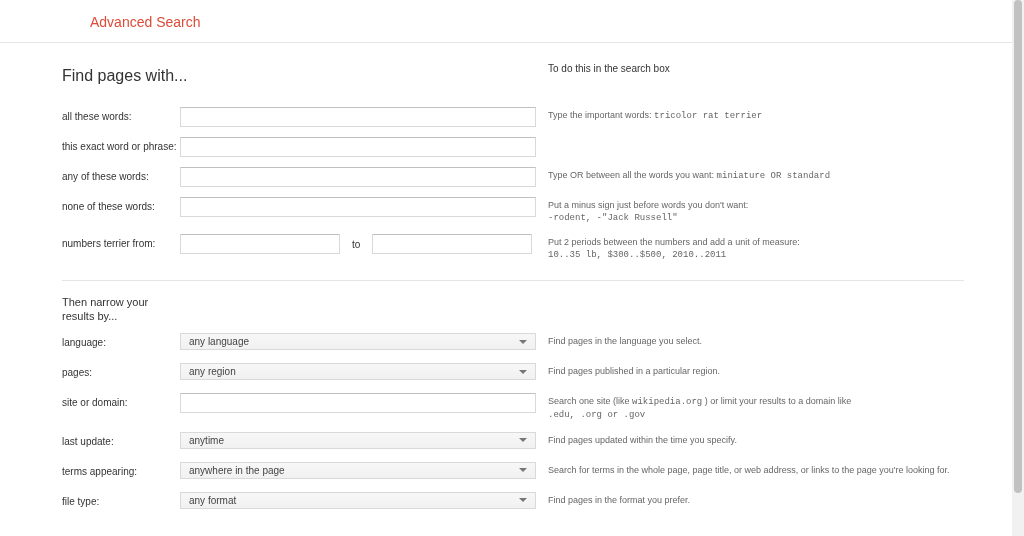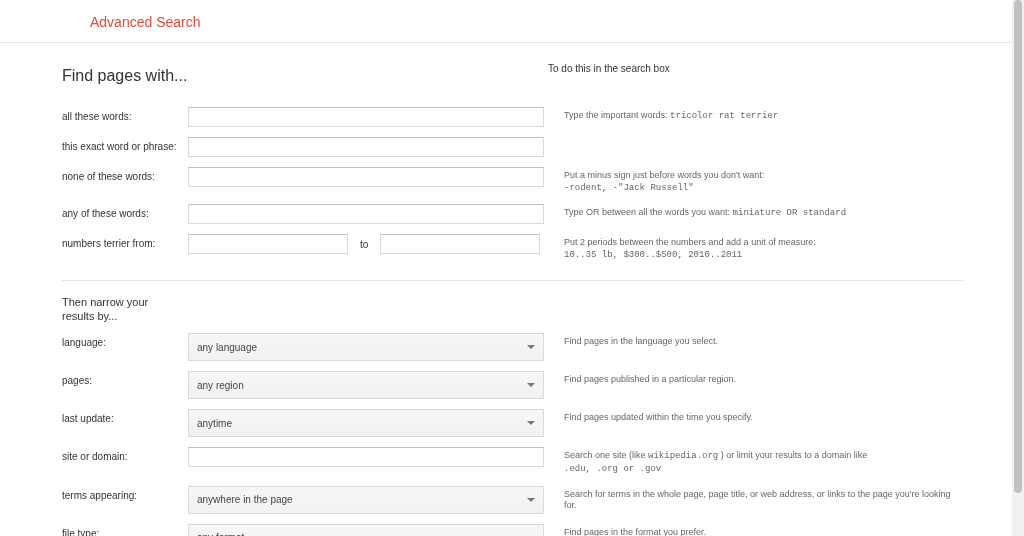--- a/index.html
+++ b/index.html
@@ -32,21 +32,20 @@
     font-size: 16px;
     color: #333;
     margin-bottom: 12px;
     font-weight: normal;
   }
   .row {
     display: flex;
     align-items: flex-start;
     margin-bottom: 10px;
     min-height: 20px;
-    gap: 8px;
   }
   .label-col {
     width: 118px;
     flex-shrink: 0;
     font-size: 10px;
     color: #333;
     padding-top: 4px;
   }
   .label-col.link { color: #1155cc; }
   .input-col {
@@ -65,21 +64,21 @@
     outline: none;
   }
   .input-col input.half { width: 160px; }
   .range-to {
     margin: 0 12px;
     font-size: 10px;
     color: #333;
   }
   .dropdown {
     width: 100%;
-    height: 28px;
+    height: 17px;
     background: linear-gradient(#f7f7f7,#f1f1f1);
     border: 1px solid #d9d9d9;
     display: flex;
     align-items: center;
     justify-content: space-between;
     padding: 0 8px;
     font-size: 10px;
     color: #444;
     cursor: pointer;
   }
@@ -163,36 +162,36 @@
     </div>
 
     <div class="row">
       <div class="label-col">this exact word or phrase:</div>
       <div class="input-col">
           <input type="text" style="">
         </div>
     </div>
 
     <div class="row">
+      <div class="label-col">any of these words:</div>
+      <div class="input-col">
+          <input type="text" style="">
+        </div>
+      <div class="help-col">
+        <span>Type OR between all the words you want:</span> <span class="mono">miniature OR standard</span>
+      </div>
+    </div>
+
+    <div class="row">
       <div class="label-col">none of these words:</div>
       <div class="input-col">
           <input type="text" style="">
         </div>
       <div class="help-col">
         <span>Put a minus sign just before words you don't want:</span><br><span class="mono">-rodent, -"Jack Russell"</span>
-      </div>
-    </div>
-
-    <div class="row">
-      <div class="label-col">any of these words:</div>
-      <div class="input-col">
-          <input type="text" style="">
-        </div>
-      <div class="help-col">
-        <span>Type OR between all the words you want:</span> <span class="mono">miniature OR standard</span>
       </div>
     </div>
 
     <div class="row">
       <div class="label-col">numbers terrier from:</div>
       <div class="input-col">
         <input type="text" class="half" style="">
         <span class="range-to">to</span>
         <input type="text" class="half" style="">
       </div>
@@ -221,38 +220,38 @@
       <div class="input-col">
         <div class="dropdown">
           <span>any region</span>
             <span class="arrow"></span>
         </div>
       </div>
       <div class="help-col">Find pages published in a particular region.</div>
     </div>
 
     <div class="row">
+      <div class="label-col">site or domain:</div>
+      <div class="input-col">
+          <input type="text" style="">
+        </div>
+      <div class="help-col">
+        <span>Search one site (like </span><span class="mono">wikipedia.org</span><span> ) or limit your results to a domain like </span><br><span class="mono">.edu, .org or .gov</span>
+      </div>
+    </div>
+
+    <div class="row">
       <div class="label-col">last update:</div>
       <div class="input-col">
         <div class="dropdown">
           <span>anytime</span>
             <span class="arrow"></span>
         </div>
       </div>
       <div class="help-col">Find pages updated within the time you specify.</div>
-    </div>
-
-    <div class="row">
-      <div class="label-col">site or domain:</div>
-      <div class="input-col">
-          <input type="text" style="">
-        </div>
-      <div class="help-col">
-        <span>Search one site (like </span><span class="mono">wikipedia.org</span><span> ) or limit your results to a domain like </span><br><span class="mono">.edu, .org or .gov</span>
-      </div>
     </div>
 
     <div class="row">
       <div class="label-col">terms appearing:</div>
       <div class="input-col">
         <div class="dropdown">
           <span>anywhere in the page</span>
             <span class="arrow"></span>
         </div>
       </div>

